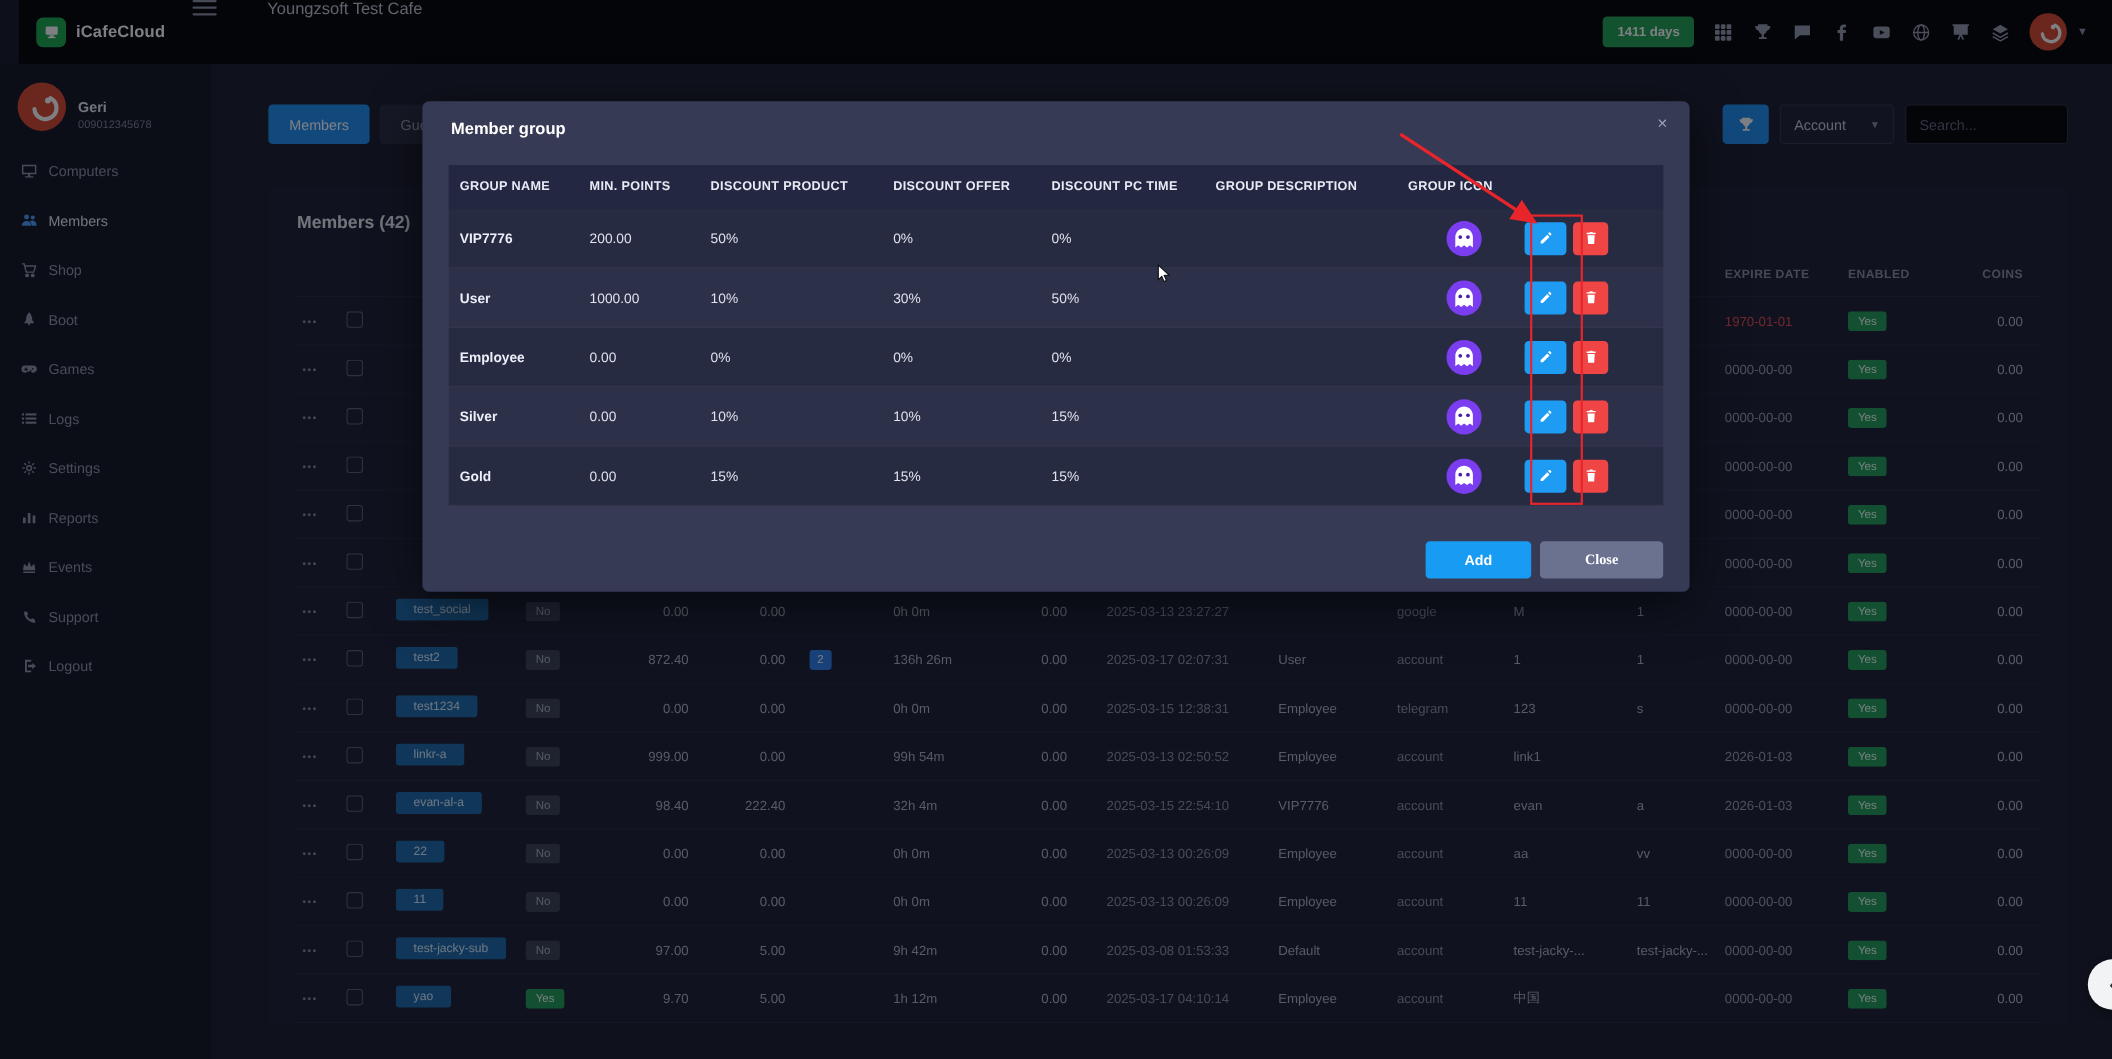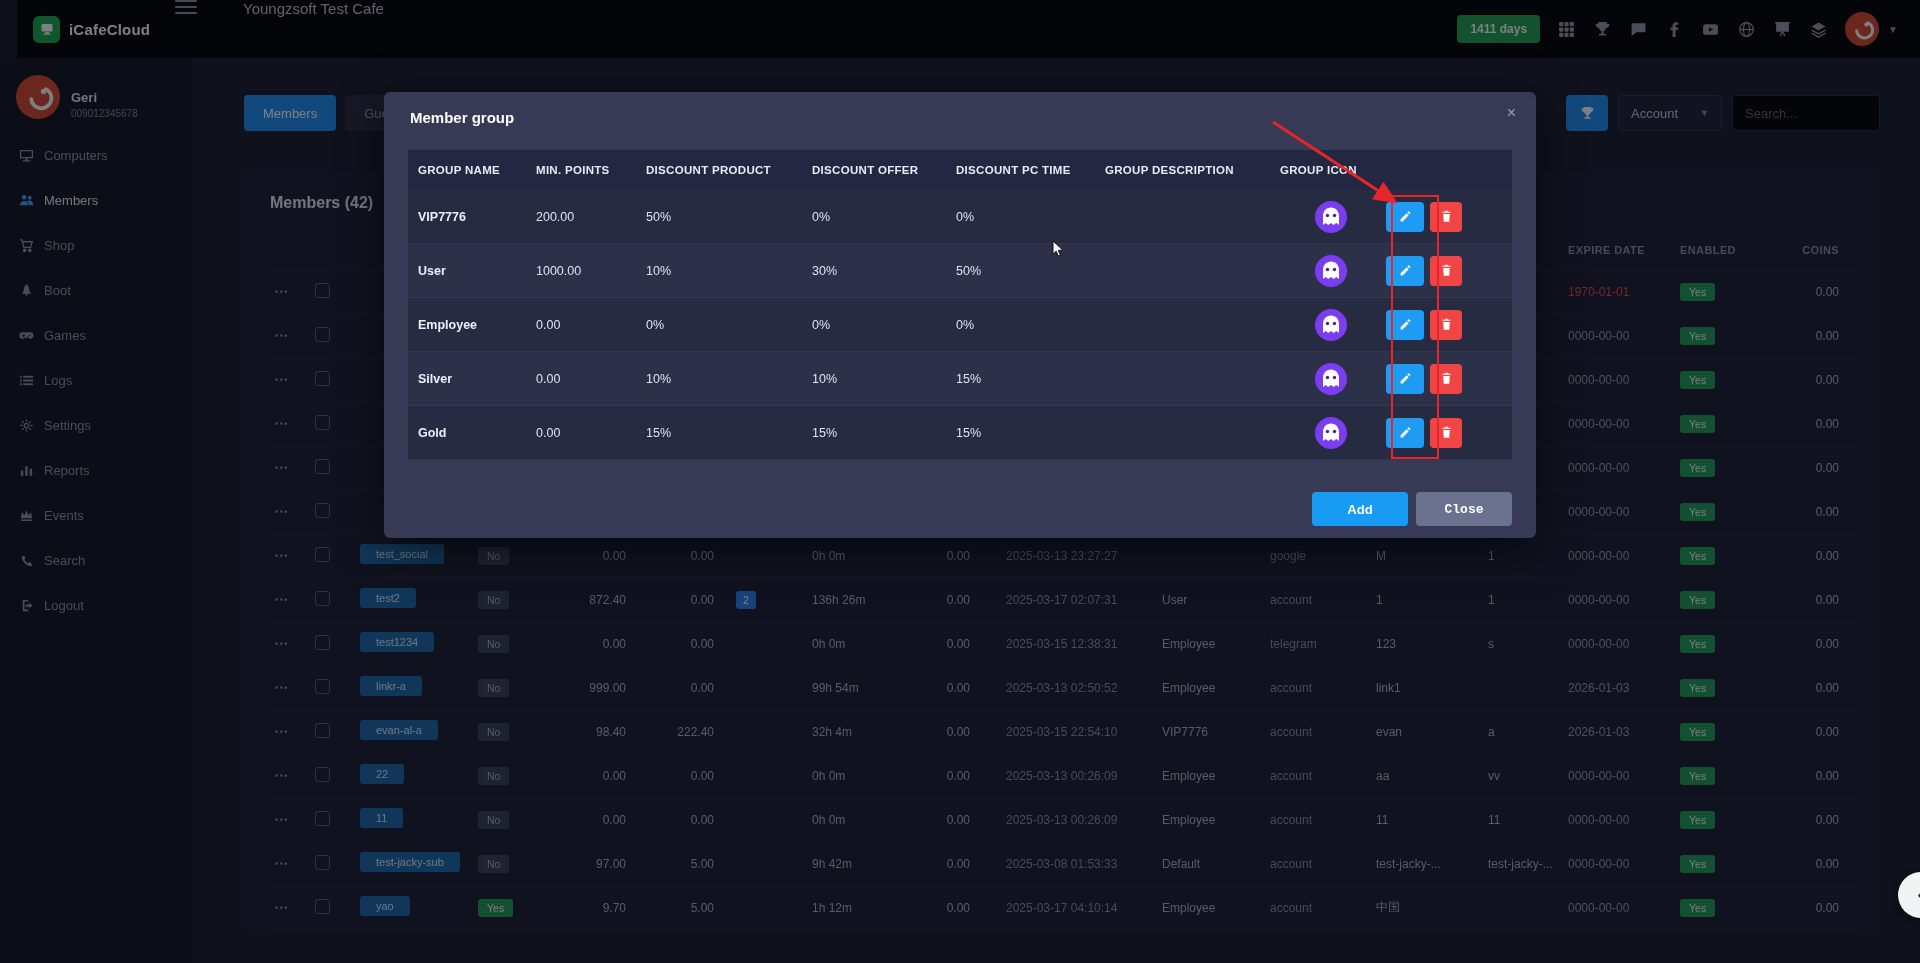--- a/index.html
+++ b/index.html
@@ -77,21 +77,21 @@
   .m-row { height:54px; border-bottom:1px solid rgba(255,255,255,.05); font-size:12.5px; color:#dfe3ee; }
   .m-row:nth-child(odd of .m-row) { background:rgba(10,12,26,.14); }
   .m-name { font-weight:bold; color:#eceff8; }
   .ghost-cell { display:flex; justify-content:center; }
   .m-actions { display:flex; gap:6px; padding-left:4px !important; }
   .btn-edit { width:38px; height:30px; border-radius:4px; background:#1e9bf2; display:flex; align-items:center; justify-content:center; cursor:pointer; }
   .btn-del { width:32px; height:30px; border-radius:4px; background:#ef4545; display:flex; align-items:center; justify-content:center; cursor:pointer; }
   .btn-edit svg, .btn-del svg { width:13px; height:13px; }
   .m-footer { position:absolute; right:24px; bottom:12px; display:flex; gap:8px; }
   .btn-add { width:96px; height:34px; background:#189bf2; color:#fff; border:none; border-radius:4px; font-size:13px; font-weight:bold; cursor:pointer; font-family:"Liberation Sans",sans-serif; }
-  .btn-close { width:96px; height:34px; background:#6b7290; color:#fff; border:none; border-radius:4px; font-size:13px; font-weight:bold; cursor:pointer; font-family:Liberation Mono, monospace; }
+  .btn-close { width:112px; height:34px; background:#6b7290; color:#fff; border:none; border-radius:4px; font-size:13px; font-weight:bold; cursor:pointer; font-family:Liberation Serif, serif; }
 
   
   .annotation { position:absolute; inset:0; z-index:40; pointer-events:none; }
   .cursor { position:absolute; left:1049px; top:240px; z-index:50; pointer-events:none; }
   .chat-btn { position:absolute; left:1898px; top:872px; width:46px; height:46px; border-radius:50%; background:#f2f3f5; color:#2b2f3a; display:flex; align-items:center; justify-content:center; font-size:22px; z-index:45; cursor:pointer; box-shadow:0 2px 8px rgba(0,0,0,.4); }
 </style>
 </head>
 <body>
 
 <div class="topbar">
@@ -250,21 +250,21 @@
   <div class="side-item">
     <svg viewBox="0 0 16 16" fill="currentColor">
         <path d="M2 11l1-6.2 3.1 3L8 2.5l1.9 5.3 3.1-3L14 11H2zM2.3 12.3h11.4v1.5H2.3z"></path>
       </svg>
     <span>Events</span>
   </div>
   <div class="side-item">
     <svg viewBox="0 0 16 16" fill="currentColor">
         <path d="M13.2 10.6l-2.3-1-1.3 1.3C8.1 10.2 6.4 8.5 5.7 7l1.3-1.3-1-2.3L3.2 3c-.4 2.7.8 5.7 3 7.9s5.2 3.4 7.9 3l-.9-3.3z"></path>
       </svg>
-    <span>Search</span>
+    <span>Support</span>
   </div>
   <div class="side-item">
     <svg viewBox="0 0 16 16" fill="currentColor">
         <path d="M10 2H4v12h6v-1.8H5.8V3.8H10V2zM11 5v1.8h-4v2.4h4V11l3.5-3L11 5z"></path>
       </svg>
     <span>Logout</span>
   </div>
 </div>
 
 <div class="main">

